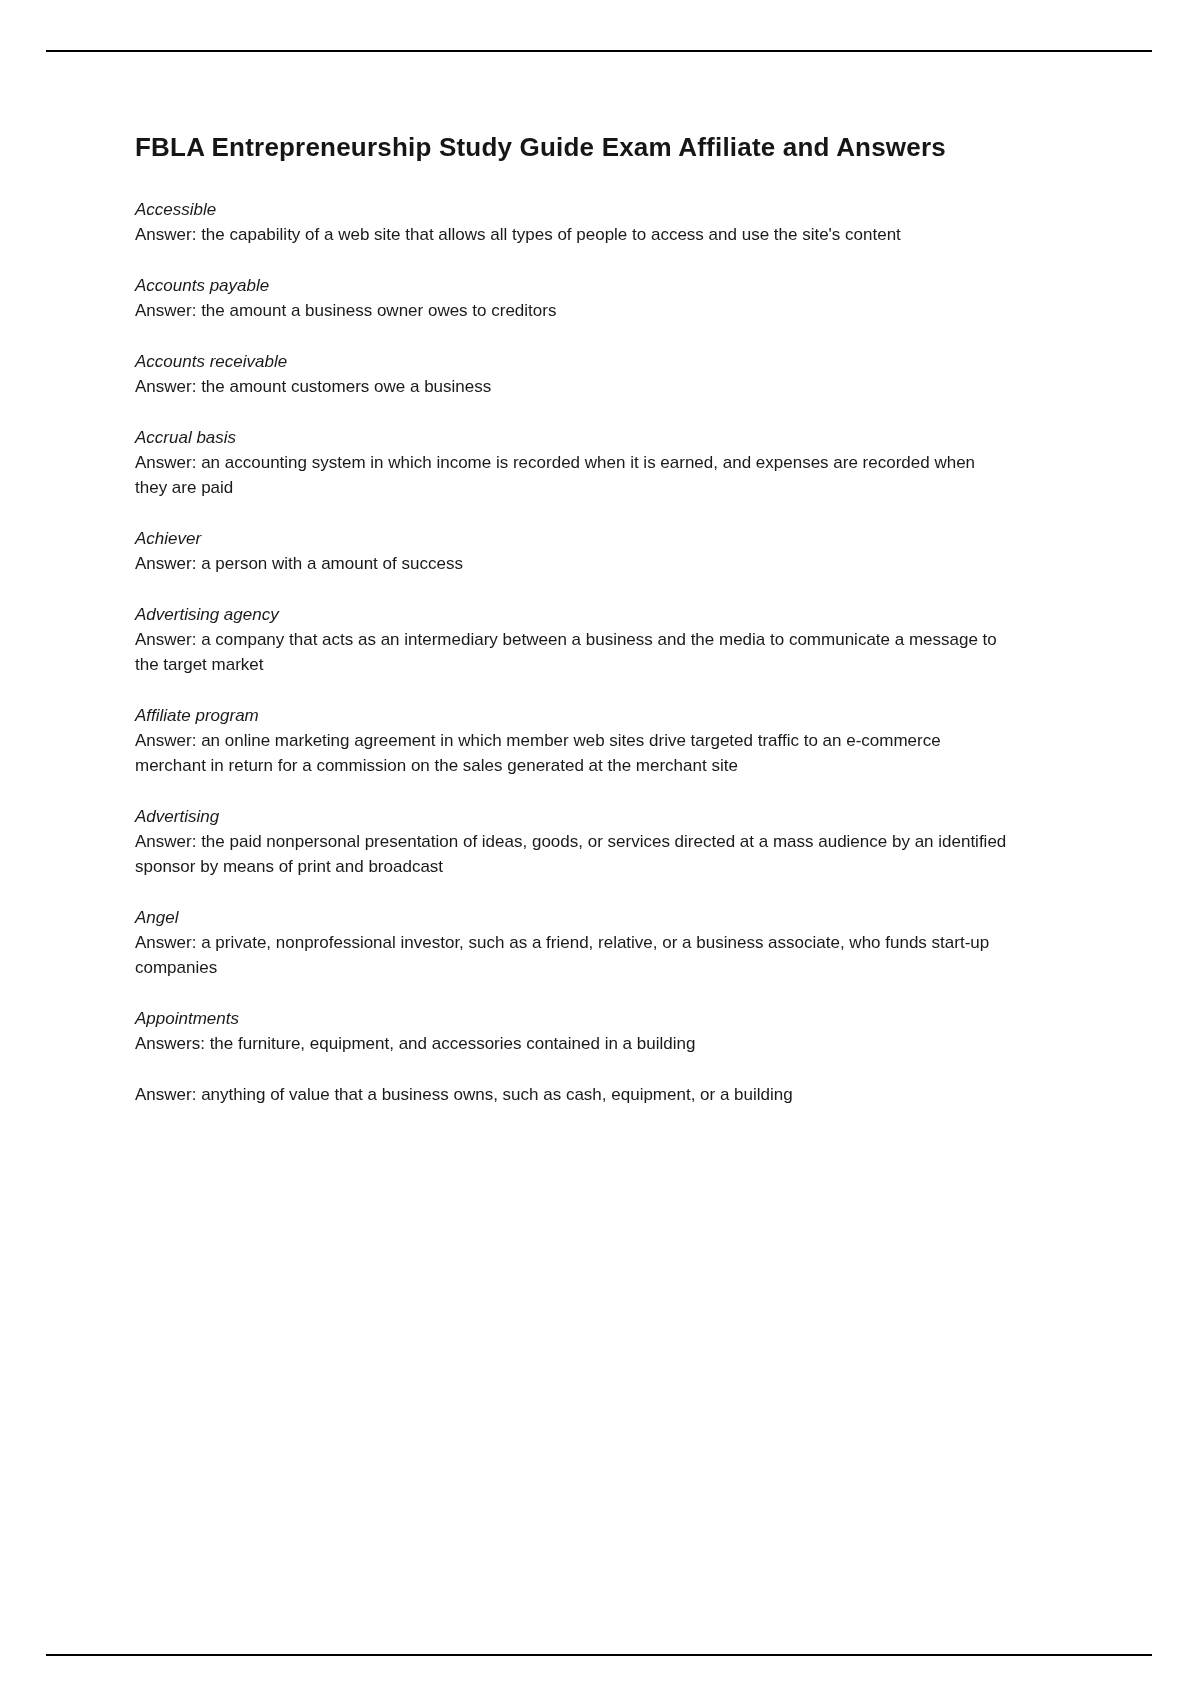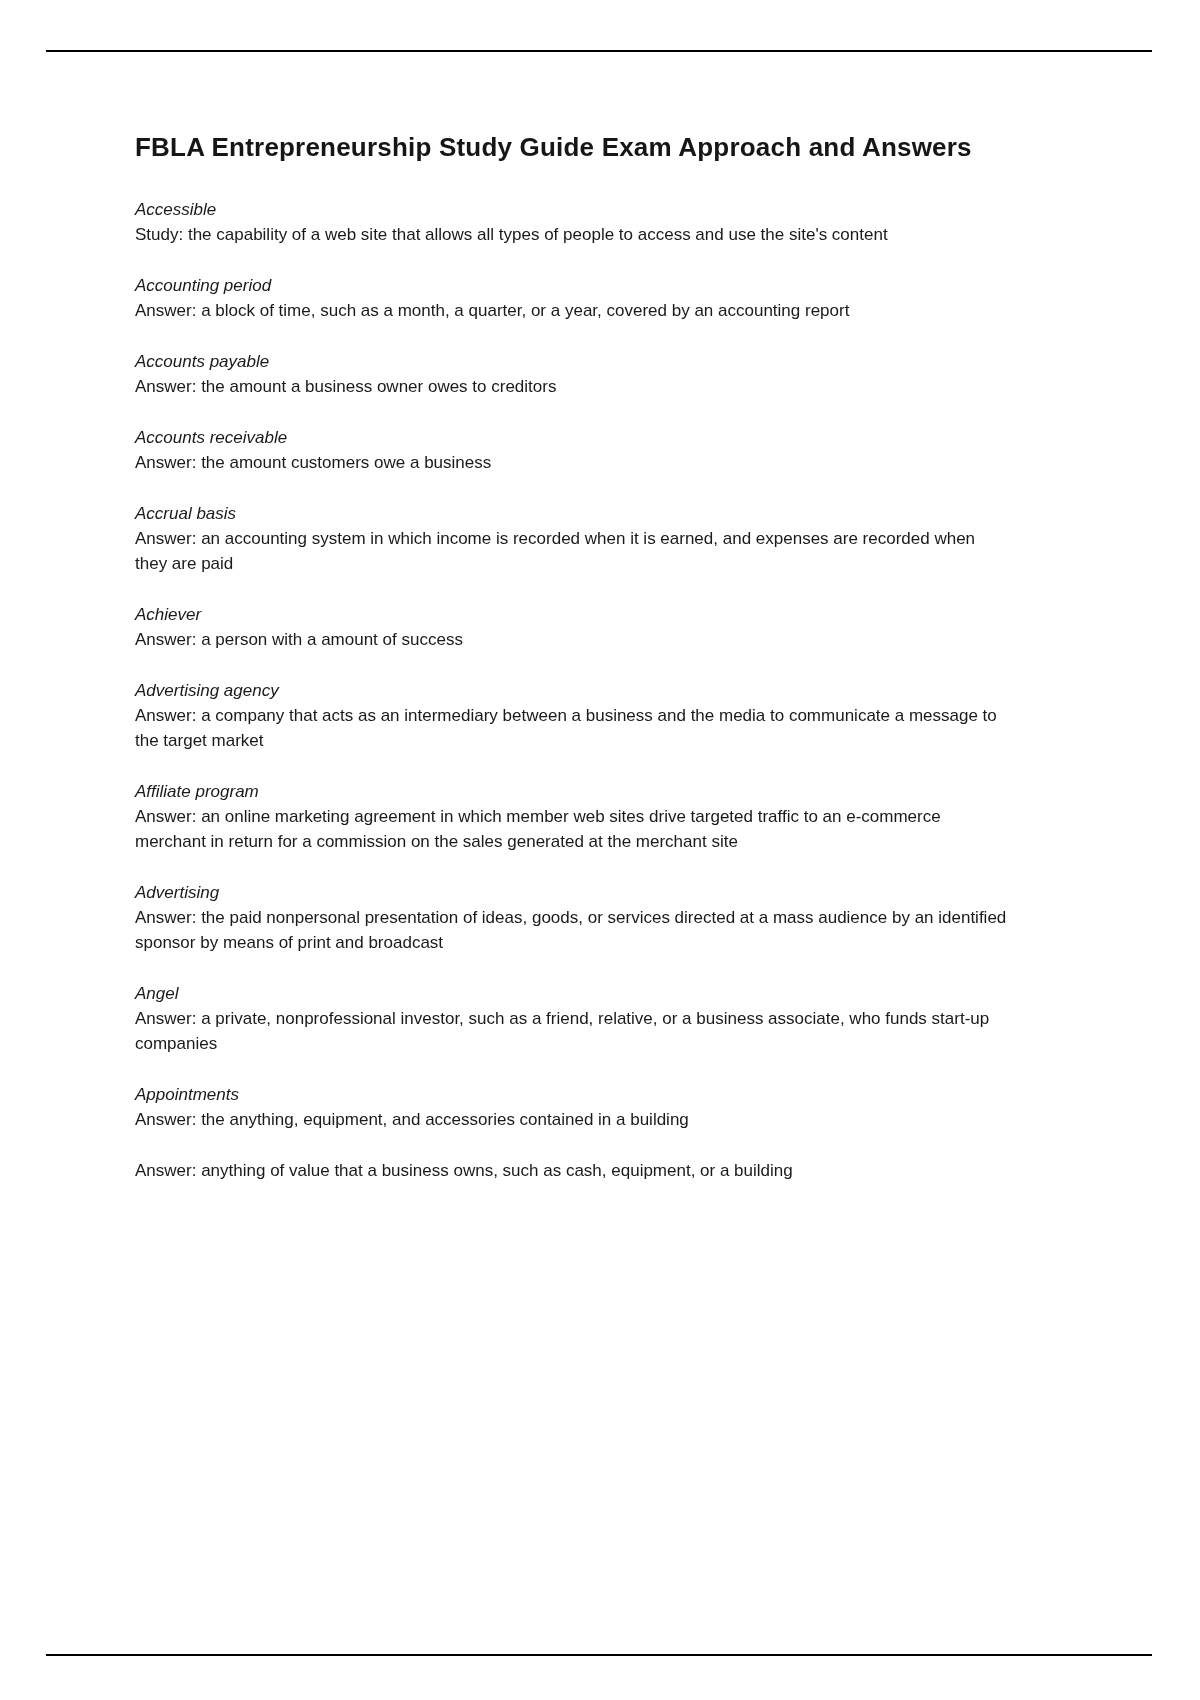--- a/index.html
+++ b/index.html
@@ -56,31 +56,27 @@
 </style>
 </head>
 <body>
 
 <div class="page">
 
   <div class="rule rule-top"></div>
 
   <div class="content">
 
-    <h1 class="doc-title">FBLA Entrepreneurship Study Guide Exam Approach and Answers</h1>
+    <h1 class="doc-title">FBLA Entrepreneurship Study Guide Exam Affiliate and Answers</h1>
 
     <div class="entry">
       <div class="term">Accessible</div>
-      <div class="answer">Study: the capability of a web site that allows all types of people to access and use the site's content</div>
+      <div class="answer">Answer: the capability of a web site that allows all types of people to access and use the site's content</div>
     </div>
 
-    <div class="entry">
-      <div class="term">Accounting period</div>
-      <div class="answer">Answer: a block of time, such as a month, a quarter, or a year, covered by an accounting report</div>
-    </div>
 
     <div class="entry">
       <div class="term">Accounts payable</div>
       <div class="answer">Answer: the amount a business owner owes to creditors</div>
     </div>
 
     <div class="entry">
       <div class="term">Accounts receivable</div>
       <div class="answer">Answer: the amount customers owe a business</div>
     </div>
@@ -110,21 +106,21 @@
       <div class="answer">Answer: the paid nonpersonal presentation of ideas, goods, or services directed at a mass audience by an identified sponsor by means of print and broadcast</div>
     </div>
 
     <div class="entry">
       <div class="term">Angel</div>
       <div class="answer">Answer: a private, nonprofessional investor, such as a friend, relative, or a business associate, who funds start-up companies</div>
     </div>
 
     <div class="entry">
       <div class="term">Appointments</div>
-      <div class="answer">Answer: the anything, equipment, and accessories contained in a building</div>
+      <div class="answer">Answers: the furniture, equipment, and accessories contained in a building</div>
     </div>
 
 
     <div class="entry">
       <div class="answer">Answer: anything of value that a business owns, such as cash, equipment, or a building</div>
     </div>
 
   </div>
 
   <div class="rule rule-bottom"></div>

